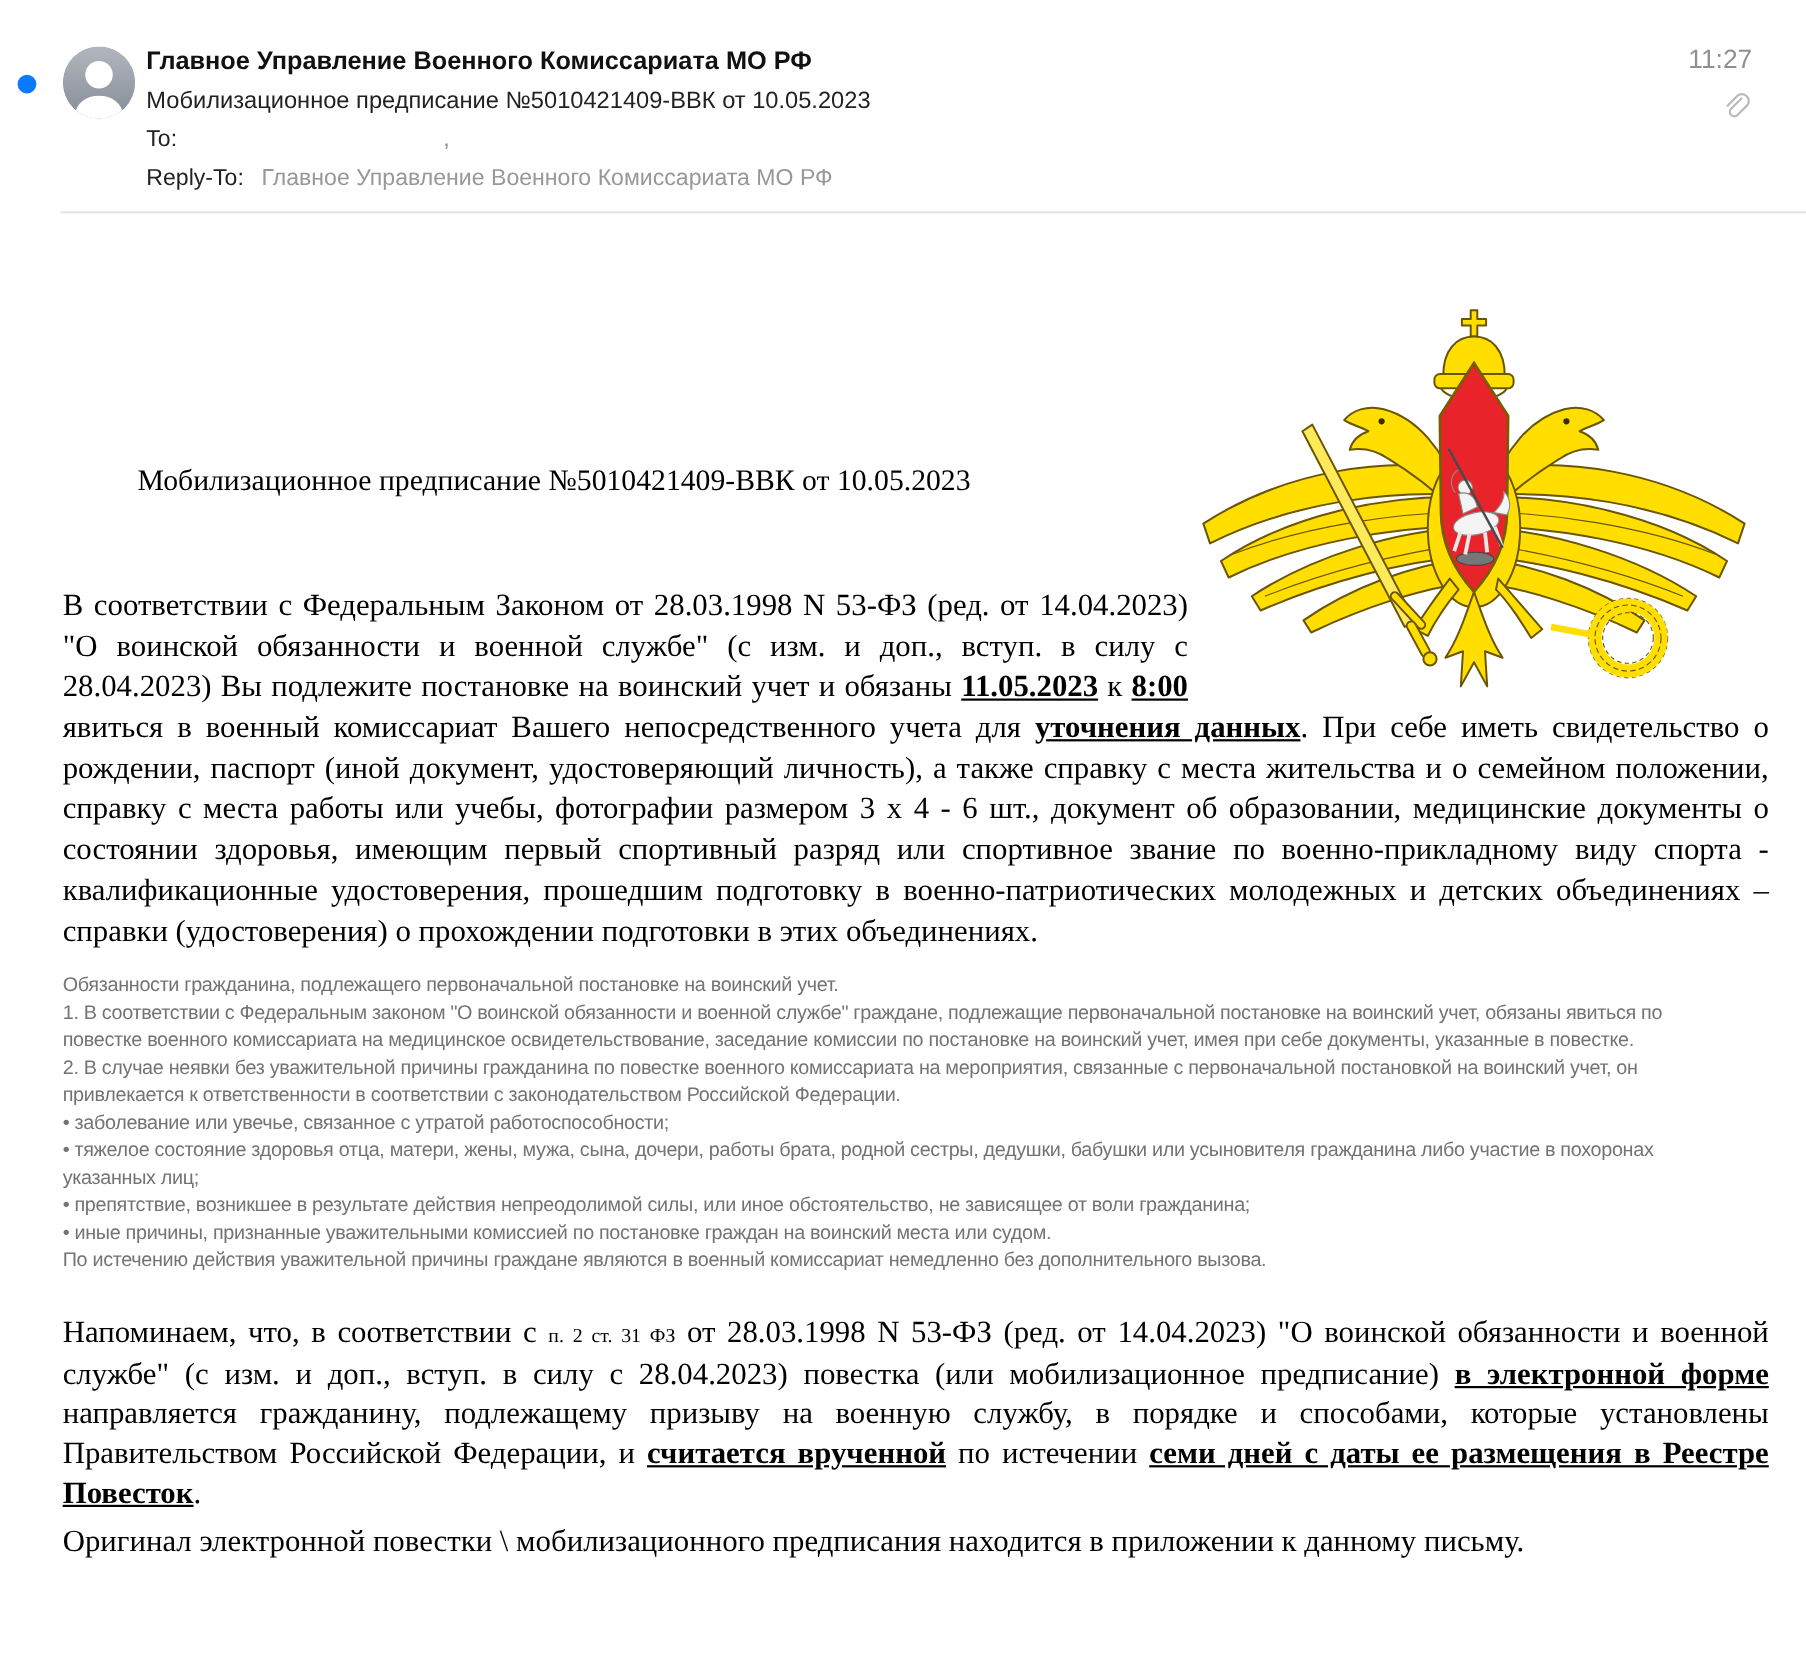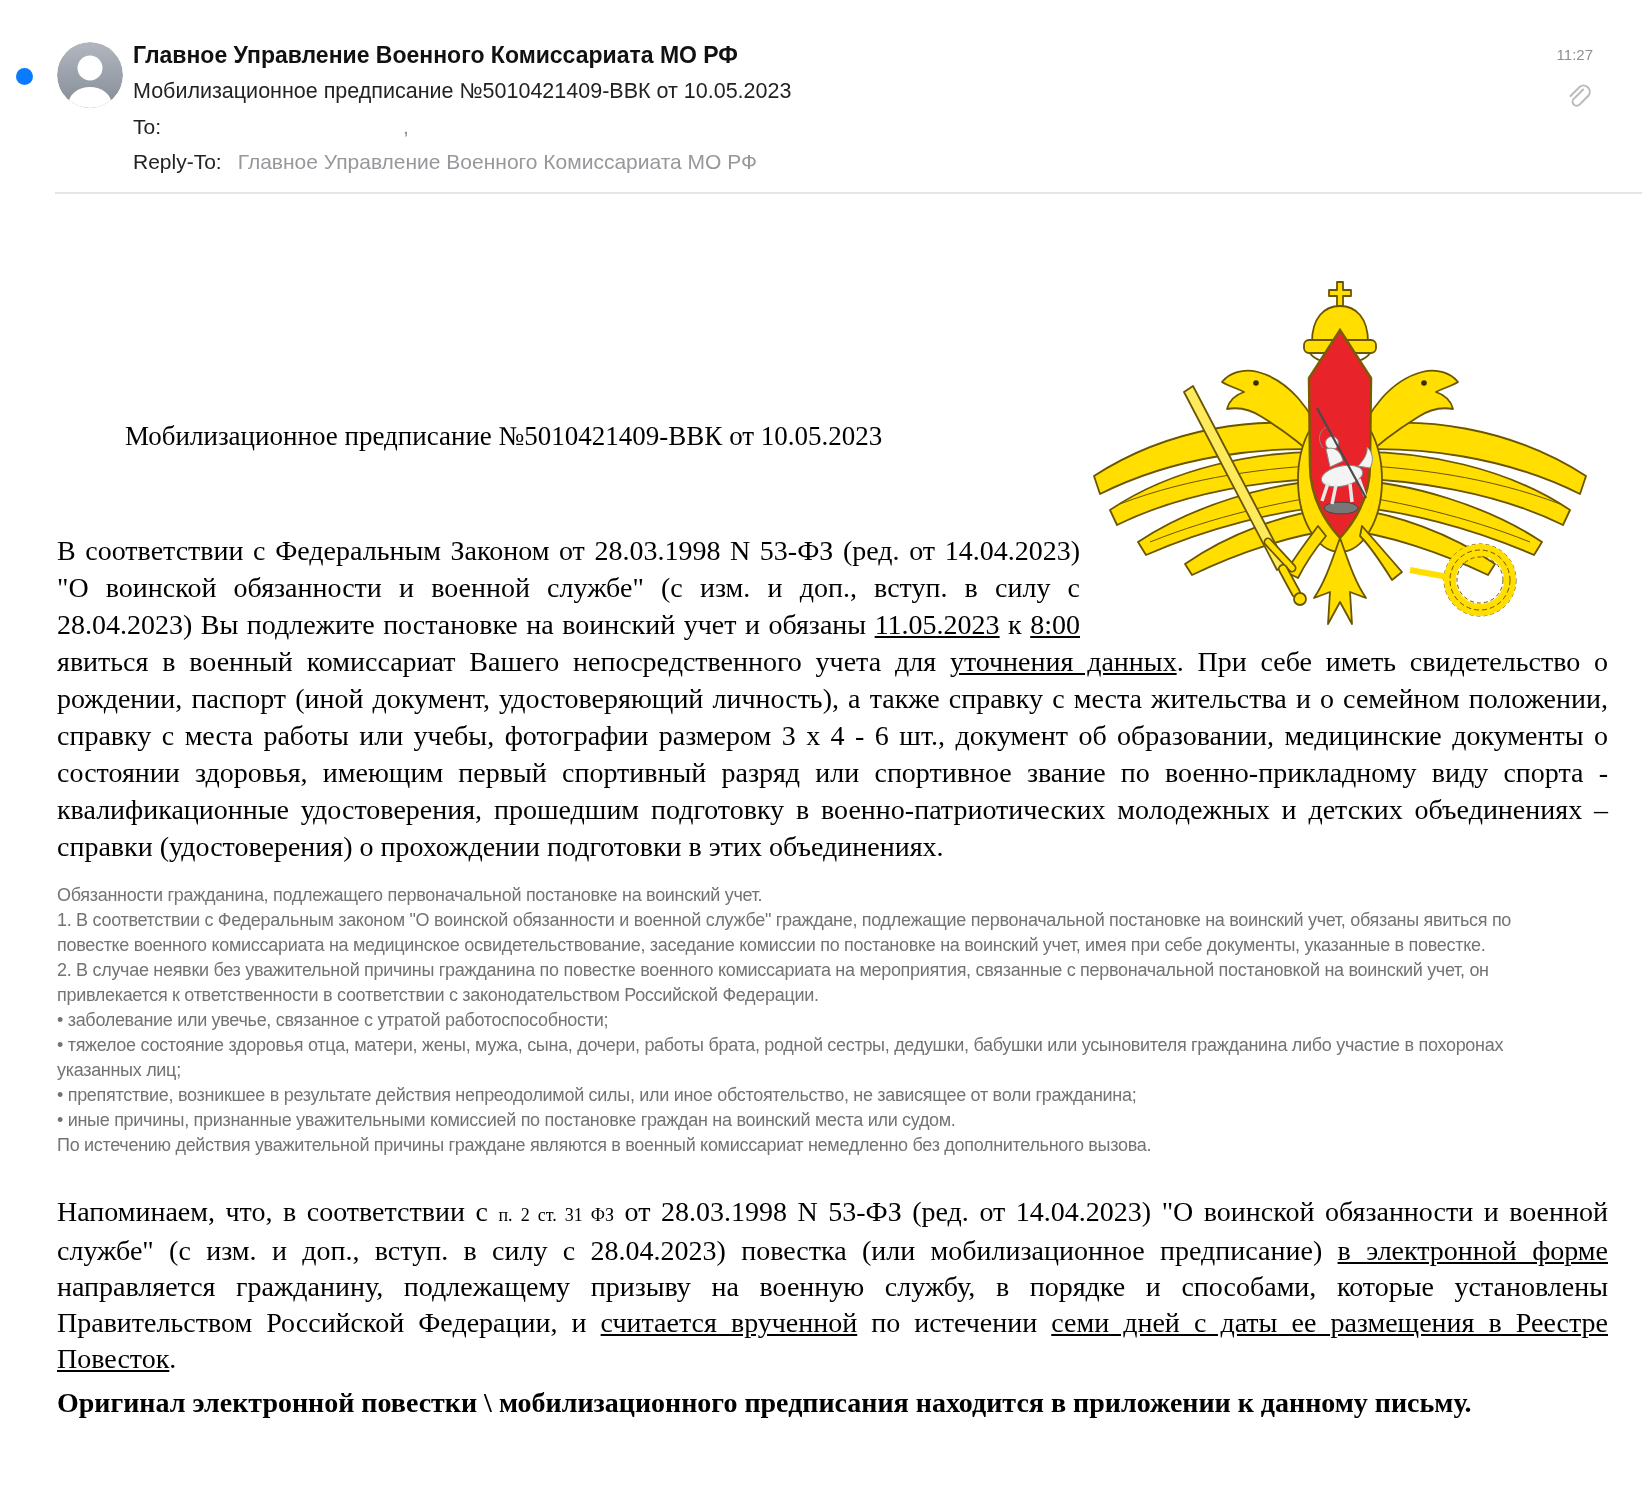--- a/index.html
+++ b/index.html
@@ -10,34 +10,34 @@
   .header{position:relative;height:192px;}
   .unread-dot{position:absolute;left:16px;top:68px;width:17px;height:17px;border-radius:50%;}
   .avatar{position:absolute;left:57px;top:42px;width:66px;height:66px;border-radius:50%;overflow:hidden;}
   .hmeta{position:absolute;left:133px;top:40px;right:260px;}
   .sender{font-size:23px;font-weight:bold;color:#111;line-height:30px;white-space:nowrap;}
   .subject{font-size:21.5px;color:#222;line-height:28px;margin-top:7px;white-space:nowrap;}
   .hrow{font-size:21px;color:#222;line-height:27px;margin-top:8px;}
   .to-comma{color:#8e8e93;margin-left:242px;}
   .replyto-val{color:#97979c;margin-left:16px;}
   .hright{position:absolute;top:42px;right:49px;text-align:right;}
-  .time{font-size:15px;color:#8f8f94;line-height:26px;}
+  .time{font-size:24px;color:#8f8f94;line-height:26px;}
   .clip{margin-top:14px;display:inline-block;}
   .sep{border-top:2px solid #e5e5e8;margin-left:55px;}
 
   
   .doc{padding:2px 34px 0 57px;color:#000;}
   .emblem{float:right;width:520px;height:340px;margin:84px 8px 0 0;}
   .emblem svg{display:block;width:520px;height:372px;}
   .doc-title{margin-top:222px;padding-left:68px;font-family:"Liberation Serif",serif;font-size:27px;line-height:36px;}
   .para{font-family:"Liberation Serif",serif;font-size:28px;line-height:37px;text-align:justify;margin:0;}
   .p1{margin-top:78px;}
   .p2{margin-top:36px;line-height:36px;}
-  .p3{margin-top:8px;line-height:36px;text-align:left;font-weight:bold;}
-  .seg-bu{font-weight:normal;text-decoration:underline;}
+  .p3{margin-top:8px;line-height:36px;text-align:left;}
+  .seg-bu{font-weight:bold;text-decoration:underline;}
   .seg-sm{font-size:18px;}
   .fine{margin-top:18px;max-width:1480px;font-family:"Liberation Sans",sans-serif;
         font-size:18px;line-height:25px;letter-spacing:-0.3px;color:#737373;}
   .fine-line{margin:0;}
 </style>
 </head>
 <body>
 
 <div class="page">
 

